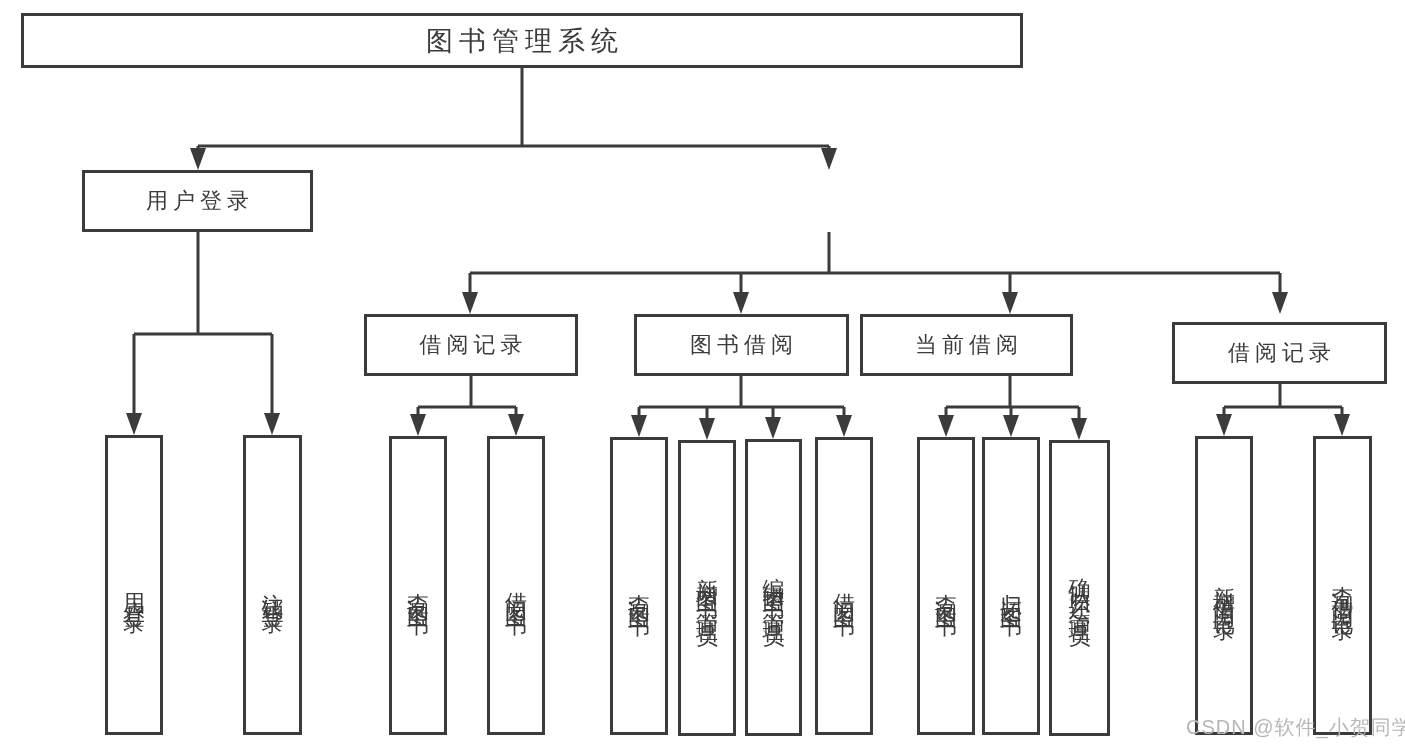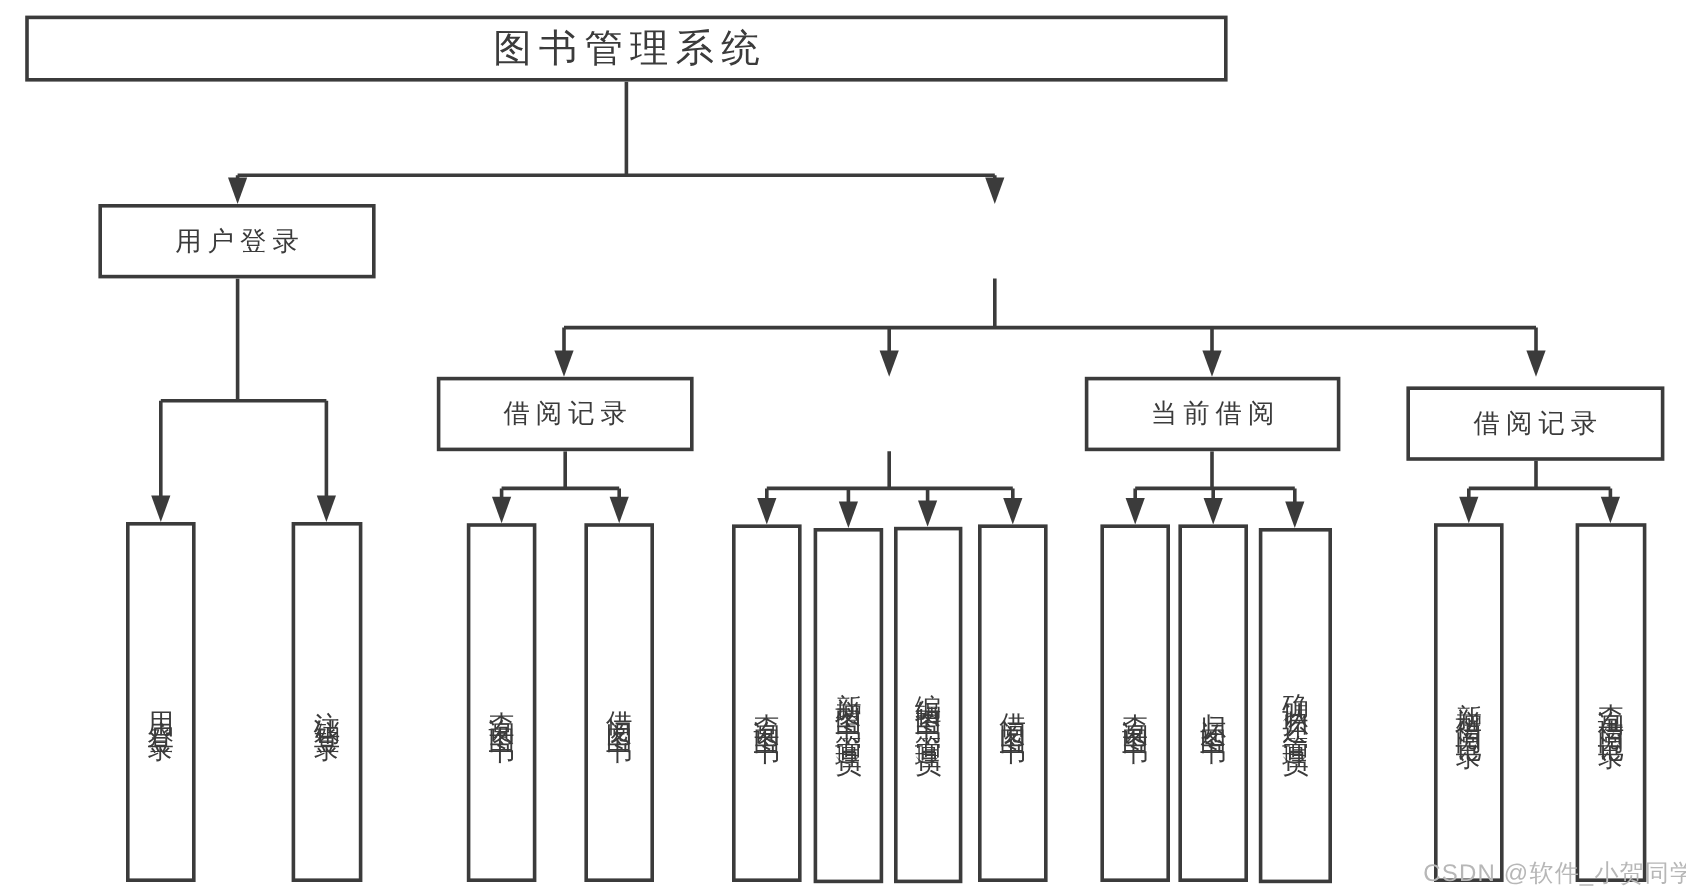--- a/index.html
+++ b/index.html
@@ -17,21 +17,21 @@
   svg.connectors{position:absolute;left:0;top:0;width:1405px;height:747px;}
   .connectors path{stroke:var(--line);stroke-width:3;fill:none;}
   .connectors polygon{fill:var(--line);stroke:none;}
   .box{
     position:absolute;box-sizing:border-box;
     border:3px solid var(--line);background:#fff;
     display:flex;align-items:center;justify-content:center;
     color:var(--text);
   }
   .box.h span{font-size:22px;letter-spacing:5px;margin-right:-5px;white-space:nowrap;}
-  .box.root span{font-size:32px;letter-spacing:6px;margin-right:-6px;}
+  .box.root span{font-size:27px;letter-spacing:6px;margin-right:-6px;}
   .box.v span{
     writing-mode:vertical-rl;text-orientation:mixed;
     font-size:22px;line-height:1;letter-spacing:7px;margin-bottom:-7px;
     white-space:nowrap;
   }
   .watermark{
     position:absolute;left:1186px;top:714px;z-index:5;
     font-size:20px;letter-spacing:1px;color:var(--wm);white-space:nowrap;
   }
 </style>
@@ -80,21 +80,24 @@
     <span>图书管理系统</span>
   </div>
 
   <div class="box h" style="left:82px;top:170px;width:231px;height:62px">
     <span>用户登录</span>
   </div>
 
   <div class="box h" style="left:364px;top:314px;width:214px;height:62px">
     <span>借阅记录</span>
   </div>
-  <div class="box h" style="left:904px;top:314px;width:213px;height:62px">
+  <div class="box h" style="left:634px;top:314px;width:215px;height:62px">
+    <span>图书借阅</span>
+  </div>
+  <div class="box h" style="left:860px;top:314px;width:213px;height:62px">
     <span>当前借阅</span>
   </div>
   <div class="box h" style="left:1172px;top:322px;width:215px;height:62px">
     <span>借阅记录</span>
   </div>
 
   <div class="box v" style="left:105px;top:435px;width:58px;height:300px">
     <span>用户登录</span>
   </div>
   <div class="box v" style="left:243px;top:435px;width:59px;height:300px">

